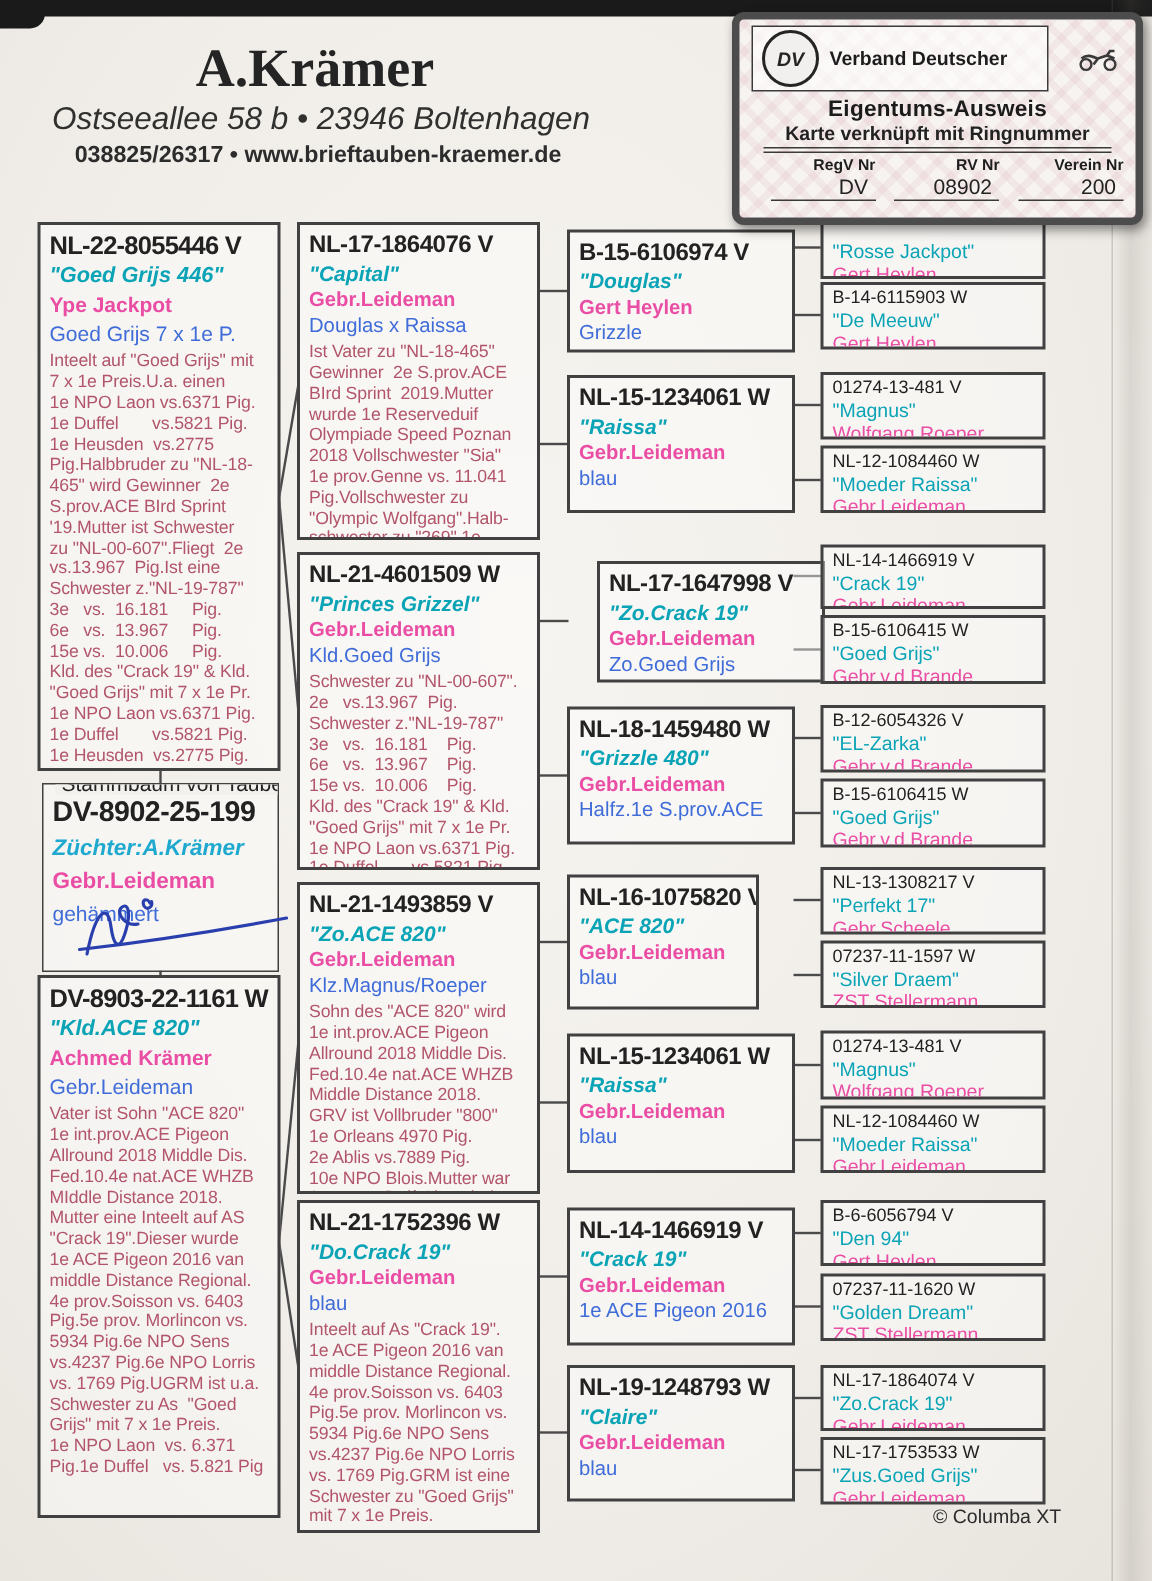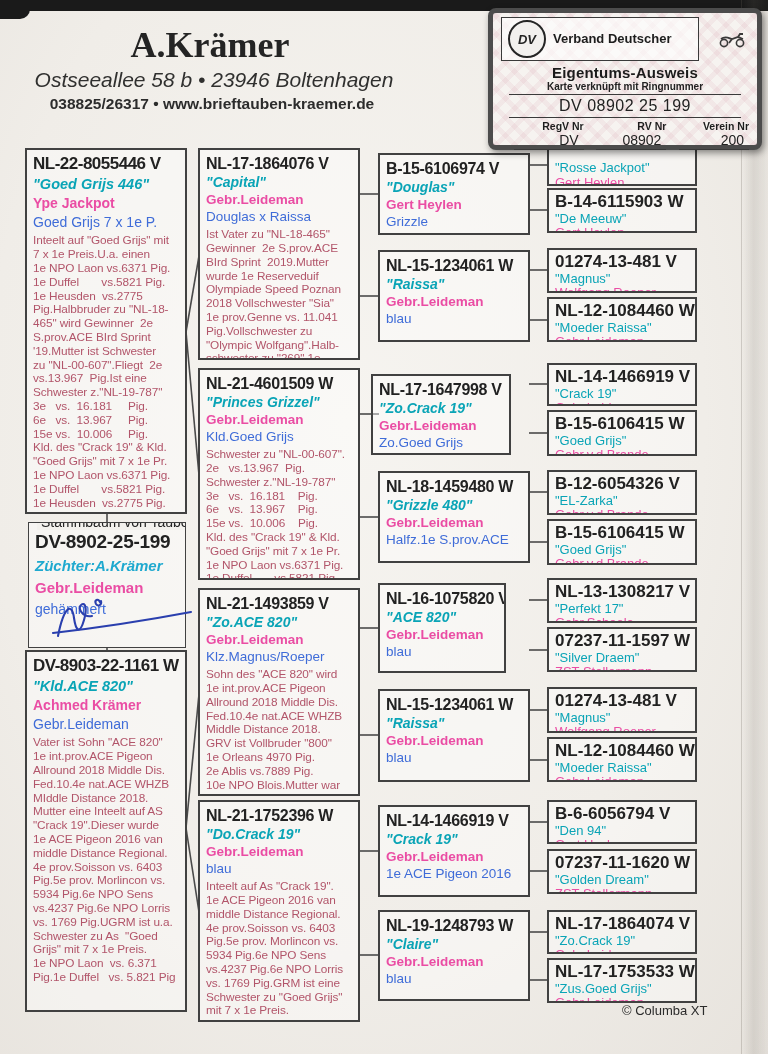--- a/index.html
+++ b/index.html
@@ -28,42 +28,42 @@
   .badge>*{position:relative;}
   .logo-row{display:flex;align-items:center;}
   .logo-box{display:flex;align-items:center;gap:7px;border:1.5px solid #3a3a3a;background:rgba(255,255,255,0.6);
     padding:2px 6px;width:198px;height:44px;box-sizing:border-box;}
   .emblem{width:34px;height:34px;border:2.5px solid #252525;border-radius:50%;flex:0 0 auto;
     display:flex;align-items:center;justify-content:center;font-weight:700;font-style:italic;
     font-size:13px;color:#252525;background:#f2f0ee;}
   .org{font-weight:700;font-size:13px;line-height:1.18;color:#1d1d1d;}
   .moto{margin-left:auto;margin-right:2px;}
   .b-title{margin-top:3px;text-align:center;font-weight:700;font-size:15px;color:#1b1b1b;letter-spacing:0.2px;}
-  .b-sub{text-align:center;font-weight:700;font-size:10px;color:#222;}
+  .b-sub{text-align:center;font-weight:700;font-size:13px;color:#222;}
   .bline{border:0;border-top:1.5px solid #3a3a3a;margin:2px 8px;}
   .b-ring{text-align:center;font-size:16px;color:#222;letter-spacing:0.5px;}
   .b-cols{display:flex;margin-top:1px;}
   .b-col{flex:1;text-align:right;}
   .b-lab{font-weight:700;font-size:10.5px;color:#1e1e1e;}
   .b-val{font-size:14px;color:#222;}
   .b-val span{display:inline-block;min-width:60px;border-bottom:1.5px solid #3a3a3a;padding:0 5px 1px;}
   
   .pbox{position:absolute;box-sizing:border-box;border:2px solid #414141;background:rgba(255,255,255,0.42);
     padding:4px 6px;overflow:hidden;z-index:2;}
   .pbox .ring{font-weight:700;font-size:17px;line-height:1.2;color:#222;letter-spacing:-0.5px;white-space:nowrap;}
   .pbox .pname{font-style:italic;font-weight:700;font-size:14.5px;color:#0aa4b6;margin-top:2px;white-space:nowrap;}
   .pbox .breeder{font-weight:700;font-size:14px;color:#ea4da4;margin-top:3px;white-space:nowrap;}
   .pbox .info{font-size:14px;color:#3f6cd8;margin-top:3px;white-space:nowrap;}
   .pbox .bodytxt{font-size:11.8px;line-height:1.17;color:#b2556a;margin-top:4px;white-space:pre-wrap;letter-spacing:-0.1px;}
   .mid .ring{font-size:16px;letter-spacing:-0.3px;}
   .mid .pname{font-size:14px;margin-top:1px;}
   .mid .breeder{font-size:13.5px;margin-top:2px;}
   .mid .info{font-size:13.5px;margin-top:2px;}
   .sm{padding:2px 6px;}
-  .sm .ring{font-weight:700;font-size:17px;line-height:1.15;letter-spacing:0;min-height:15px;}
+  .sm .ring{font-weight:400;font-size:12px;line-height:1.15;letter-spacing:0;min-height:15px;}
   .sm .pname{font-style:normal;font-weight:400;font-size:13px;line-height:1.15;margin-top:0;}
   .sm .breeder{font-weight:400;font-size:13px;line-height:1.15;margin-top:0;}
   .subject{border-width:1.5px;padding-top:8px;}
   .legend{position:absolute;top:-9px;left:8px;background:#f3f1ed;padding:0 4px;font-size:14px;color:#222;white-space:nowrap;}
   .subj-ring{font-weight:700;font-size:19px;color:#222;letter-spacing:-0.3px;}
   .subj-z{font-style:italic;font-weight:700;font-size:15px;color:#1fa9cf;margin-top:4px;}
   .subj-o{font-weight:700;font-size:15px;color:#ea4da4;margin-top:5px;}
   .subj-c{font-size:14px;color:#3f6cd8;margin-top:5px;}
   .connectors{position:absolute;left:0;top:0;z-index:1;}
   .signature{position:absolute;left:48px;top:588px;z-index:4;}
@@ -93,21 +93,20 @@
       </div>
       <svg class="moto" width="30" height="18" viewBox="0 0 30 18">
         <circle cx="7" cy="13" r="3.6" fill="none" stroke="#3a3a3a" stroke-width="1.6"></circle>
         <circle cx="23" cy="13" r="3.6" fill="none" stroke="#3a3a3a" stroke-width="1.6"></circle>
         <path d="M4,9 C9,5 13,9 15,9 L21,7 L26,9 M15,9 L12,13 M21,7 L23,4 L26,4" fill="none" stroke="#3a3a3a" stroke-width="1.8"></path>
       </svg>
     </div>
     <div class="b-title">Eigentums-Ausweis</div>
     <div class="b-sub">Karte verknüpft mit Ringnummer</div>
     <hr class="bline">
-    <div class="b-ring">DV 08902 25 199</div>
     <hr class="bline">
     <div class="b-cols">
       <div class="b-col">
         <div class="b-lab">RegV Nr</div>
         <div class="b-val"><span>DV</span></div>
       </div>
       <div class="b-col">
         <div class="b-lab">RV Nr</div>
         <div class="b-val"><span>08902</span></div>
       </div>
@@ -290,21 +289,21 @@
     <div class="pname">"Douglas"</div>
     <div class="breeder">Gert Heylen</div>
     <div class="info">Grizzle</div>
   </div>
   <div class="pbox mid" style="left:378px;top:250px;width:152px;height:92px">
     <div class="ring">NL-15-1234061 W</div>
     <div class="pname">"Raissa"</div>
     <div class="breeder">Gebr.Leideman</div>
     <div class="info">blau</div>
   </div>
-  <div class="pbox mid" style="left:371px;top:374px;width:140px;height:81px">
+  <div class="pbox mid" style="left:398px;top:374px;width:152px;height:81px">
     <div class="ring">NL-17-1647998 V</div>
     <div class="pname">"Zo.Crack 19"</div>
     <div class="breeder">Gebr.Leideman</div>
     <div class="info">Zo.Goed Grijs</div>
   </div>
   <div class="pbox mid" style="left:378px;top:471px;width:152px;height:92px">
     <div class="ring">NL-18-1459480 W</div>
     <div class="pname">"Grizzle 480"</div>
     <div class="breeder">Gebr.Leideman</div>
     <div class="info">Halfz.1e S.prov.ACE</div>

